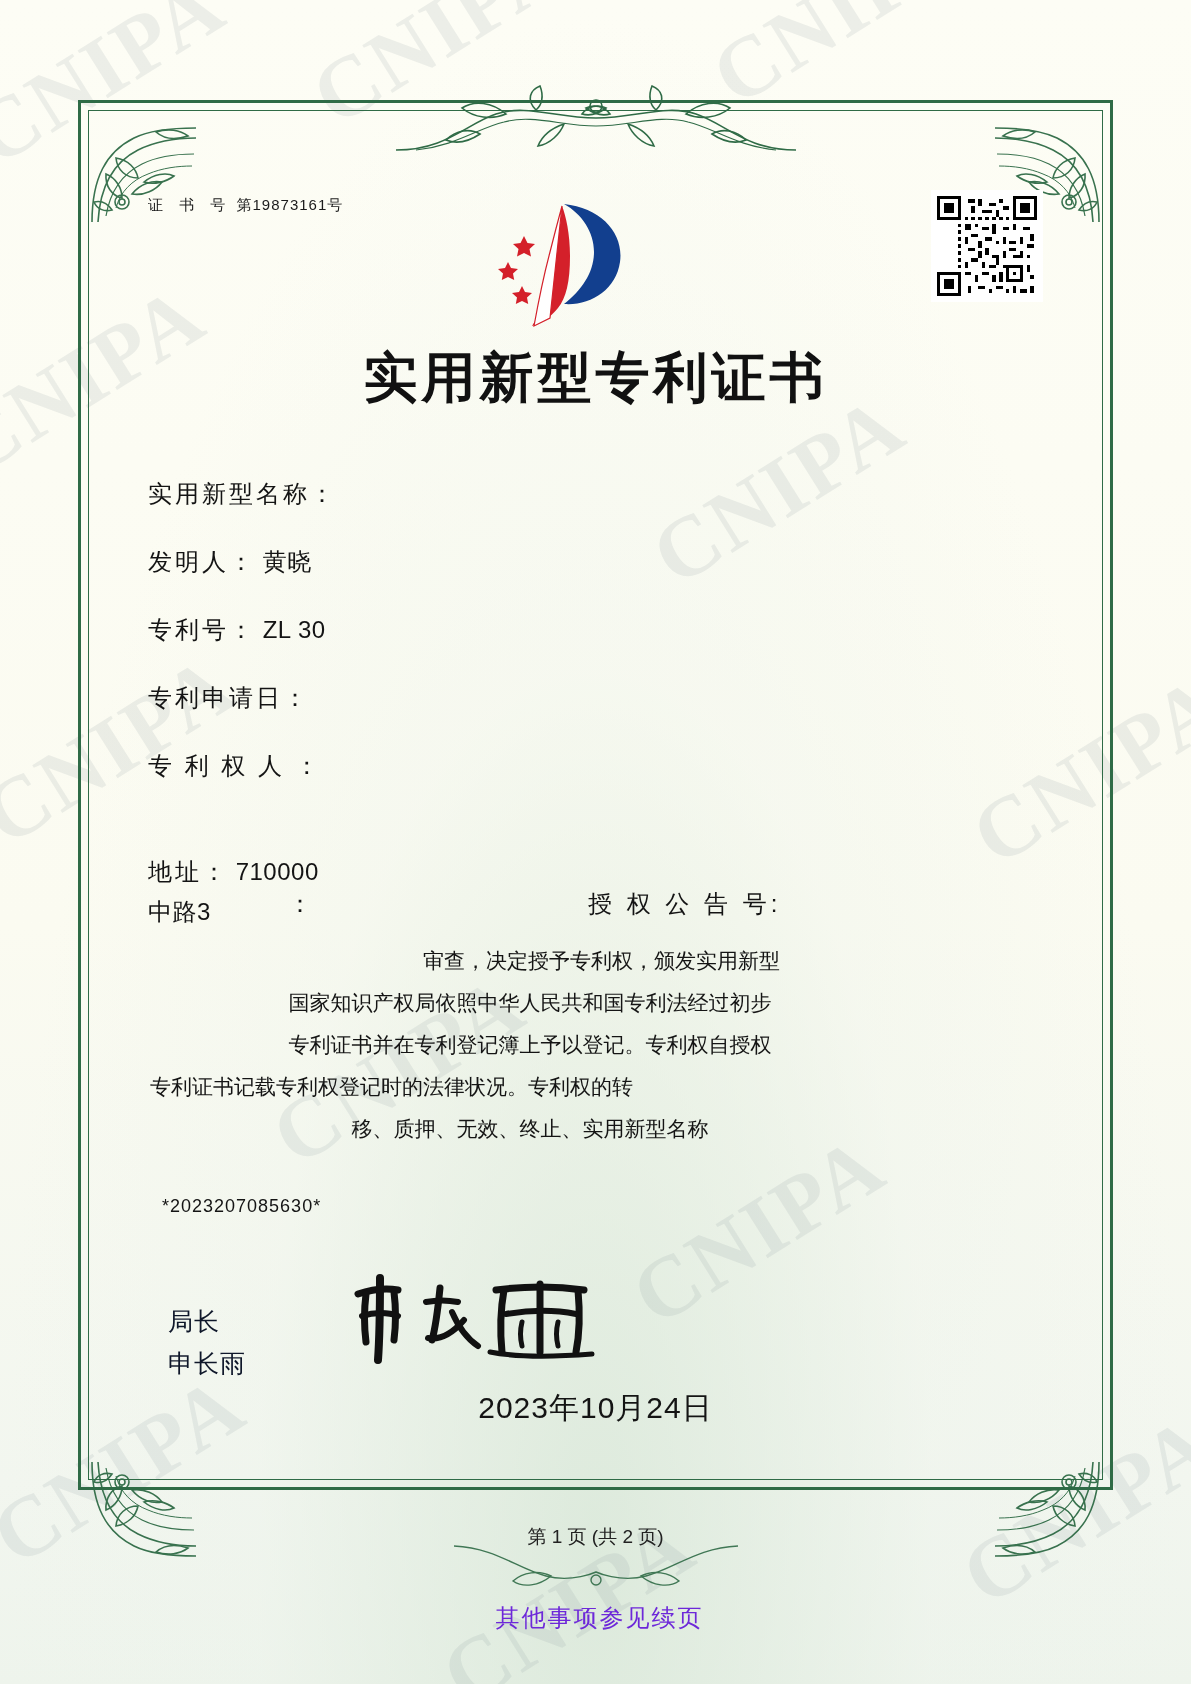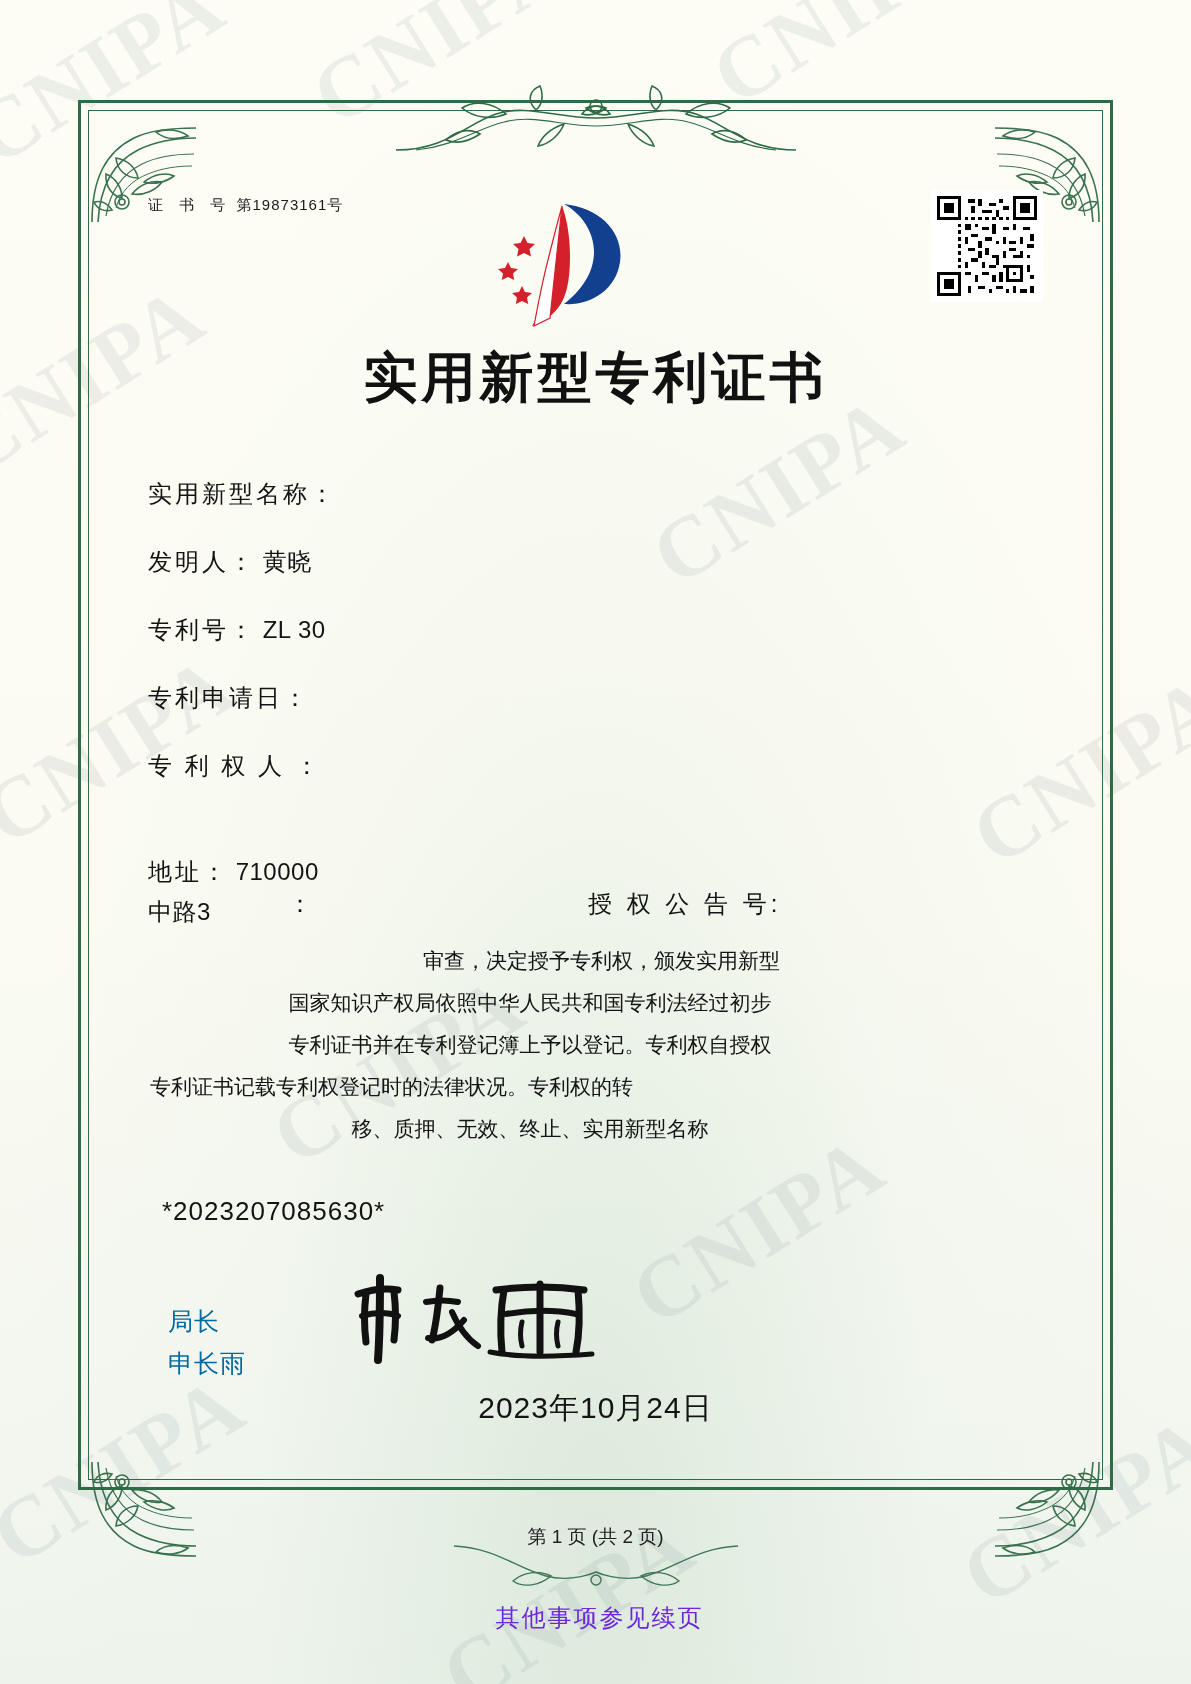--- a/index.html
+++ b/index.html
@@ -198,33 +198,33 @@
   .p-l1 { text-align: center; }
   .p-l2 { text-align: right; padding-right: 130px; }
   .p-l3 { text-align: center; }
   .p-l4 { text-align: left; }
   .p-l5 { text-align: center; }
 
   .barcode-text {
     position: absolute;
     left: 162px;
     top: 1196px;
-    font-size: 26px;
+    font-size: 18px;
     letter-spacing: 1px;
     color: #141414;
     font-family: "Liberation Sans", sans-serif;
   }
 
   .director-block {
     position: absolute;
     left: 168px;
     top: 1300px;
     font-size: 25px;
     line-height: 42px;
-    color: #0369a1;
+    color: #0f172a;
     letter-spacing: 1px;
   }
 
   .signature {
     position: absolute;
     left: 340px;
     top: 1268px;
     width: 280px;
     height: 100px;
     color: #111;

